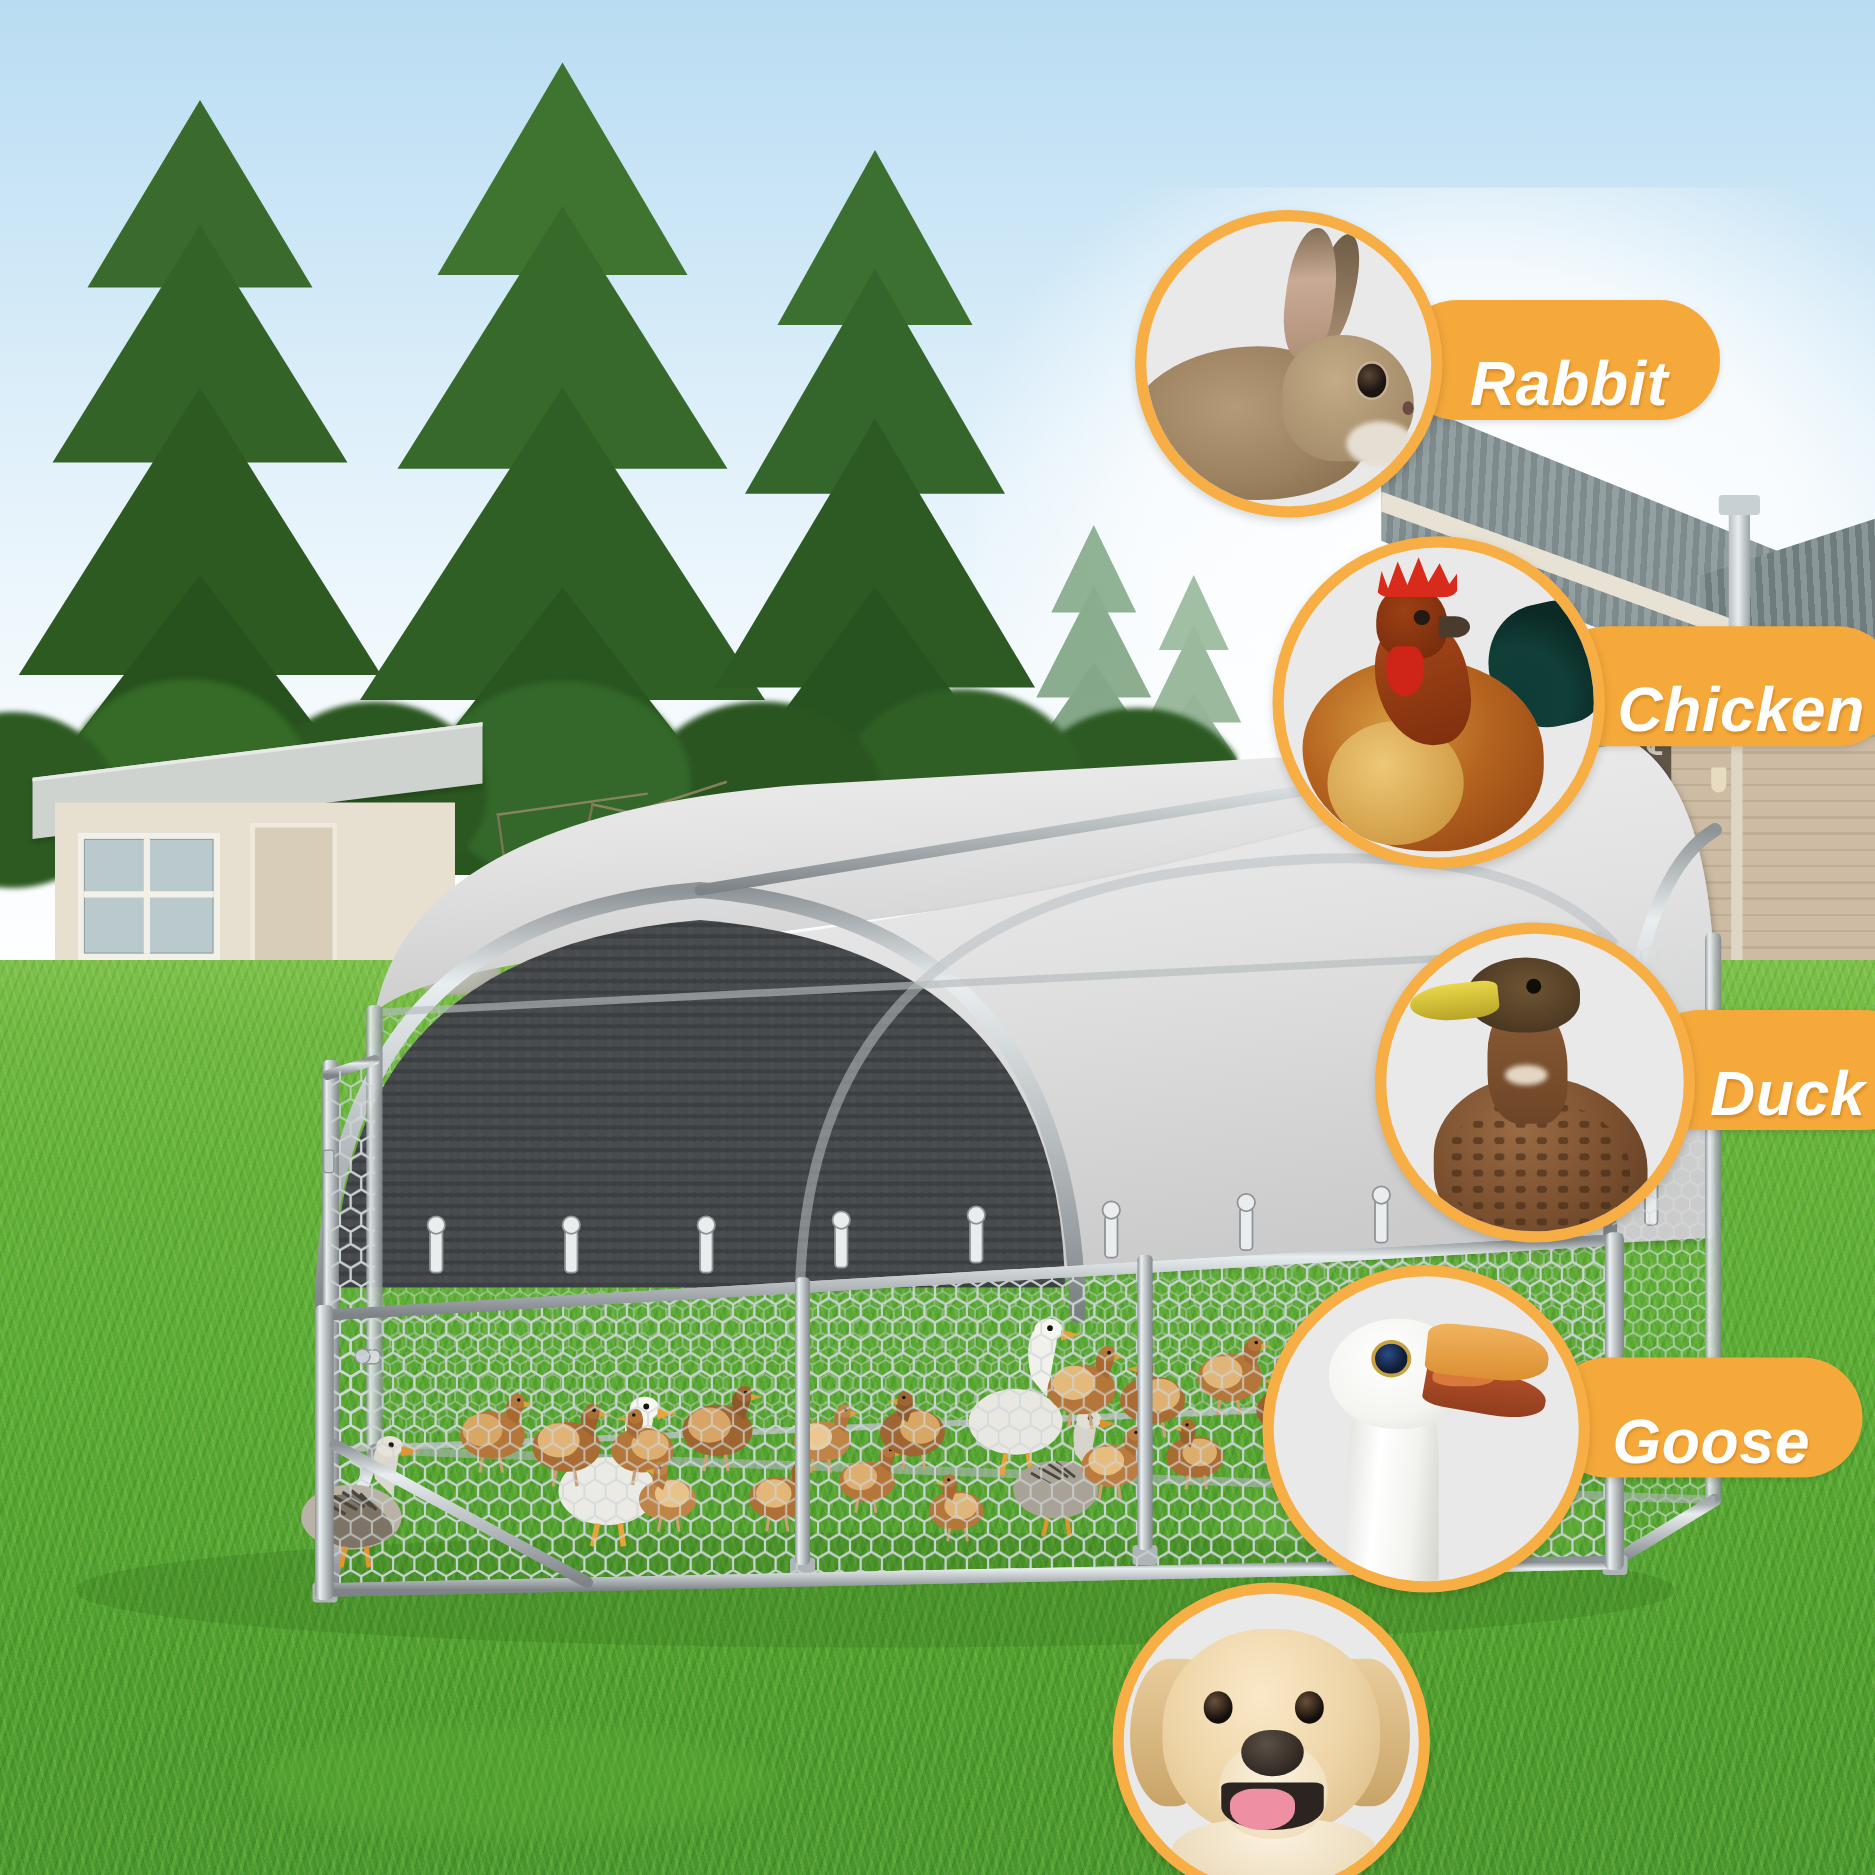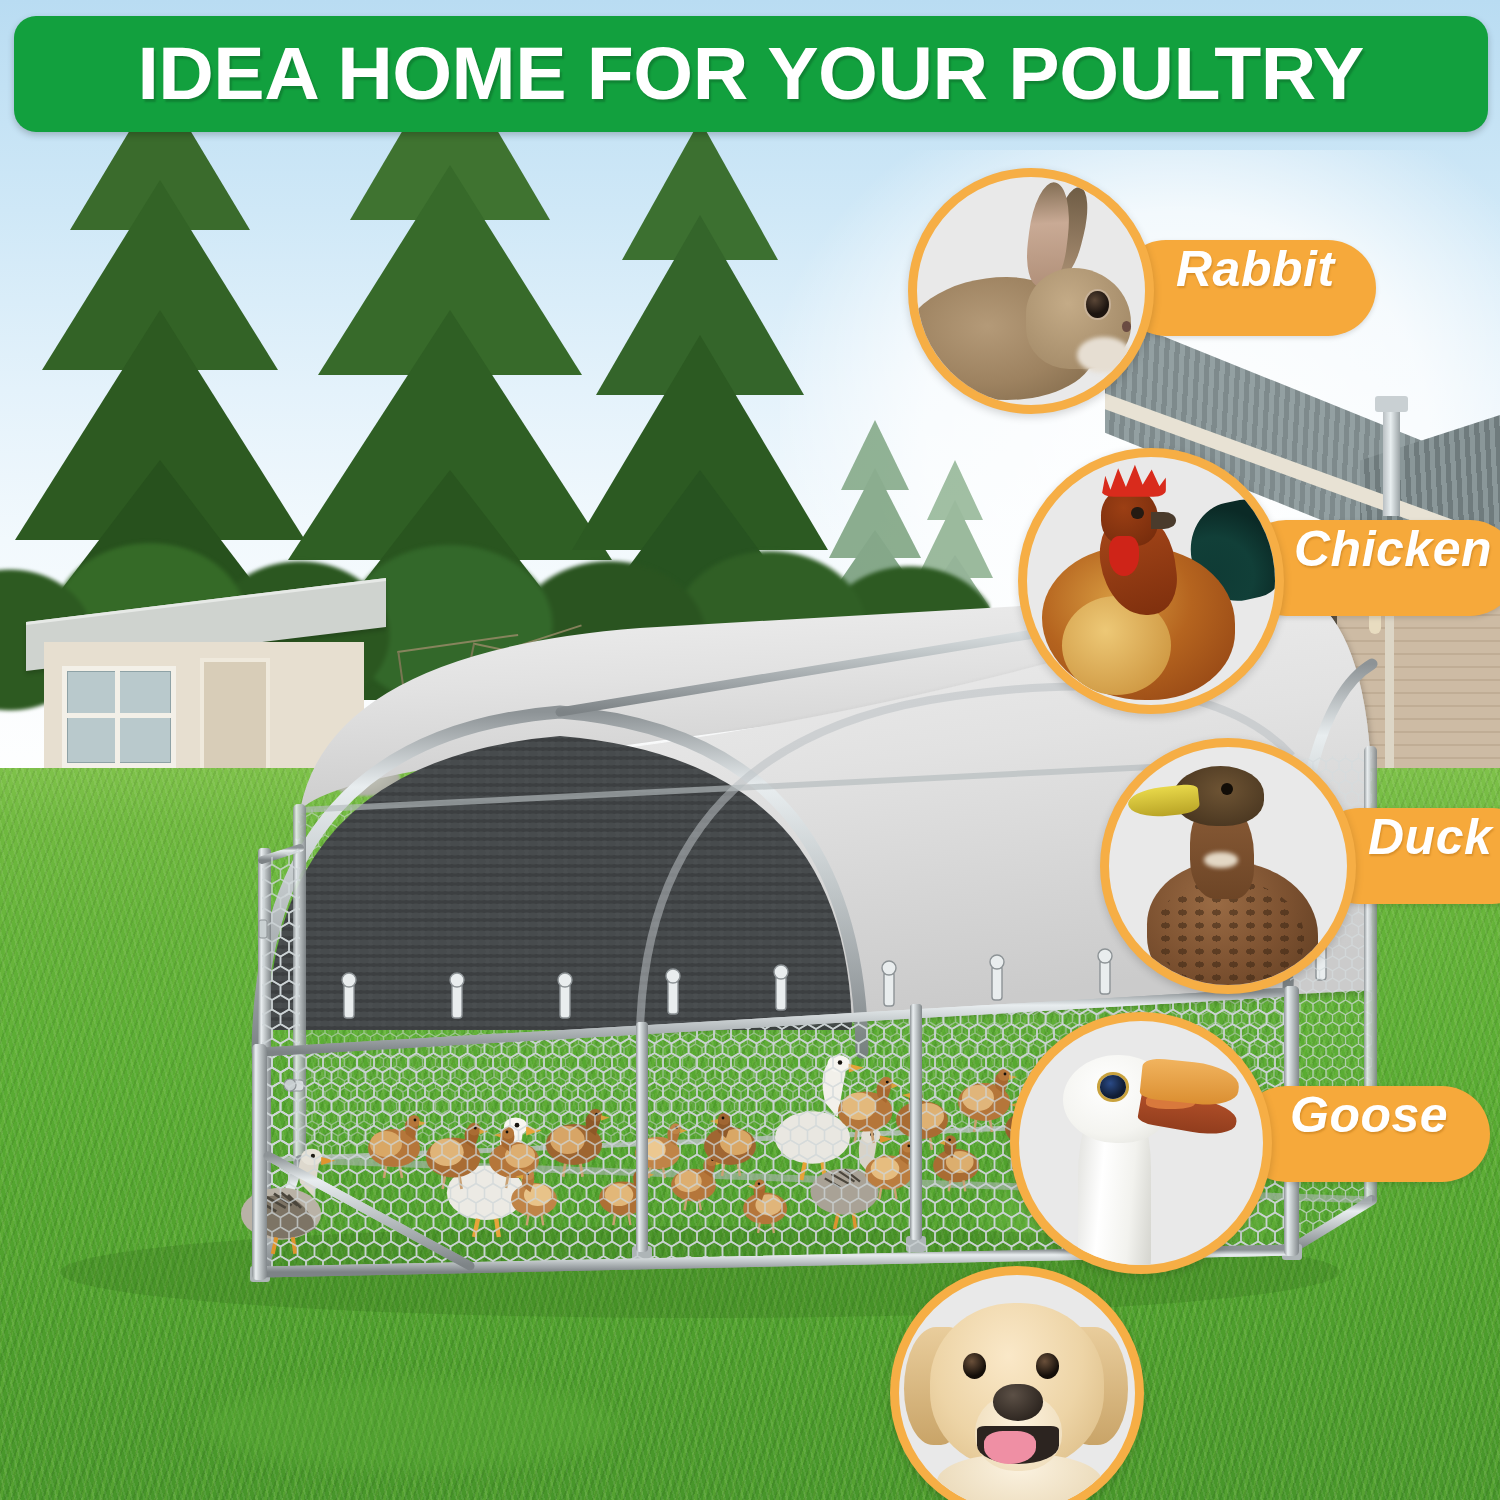--- a/index.html
+++ b/index.html
@@ -144,21 +144,21 @@
     font-weight:700;font-size:74px;line-height:1;color:#ffffff;
     letter-spacing:-.5px;white-space:nowrap;
     transform:scaleX(1.04);
     text-shadow:2px 3px 2px rgba(0,0,0,.18);
   }
 
   
   .badge{position:absolute;}
   .badge .pill{
     position:absolute;background:#f6a93b;border-radius:48px;
-    height:96px;display:flex;align-items:flex-start;
+    height:96px;display:flex;align-items:flex-end;
     box-shadow:0 2px 5px rgba(0,0,0,.13);
   }
   .badge .pill span{
     font-family:"Liberation Sans",sans-serif;
     font-weight:700;font-style:italic;color:#ffffff;
     font-size:50px;white-space:nowrap;letter-spacing:.5px;
     text-shadow:1px 2px 2px rgba(160,95,10,.35);
   }
   .badge .circ{
     position:absolute;border-radius:50%;
@@ -739,42 +739,39 @@
     <rect x="910" y="444" width="12" height="236" rx="4" fill="url(#steelV)"></rect>
     <rect x="1284" y="426" width="15" height="270" rx="5" fill="url(#steelV)"></rect>
     <g stroke="url(#steel)" stroke-width="9" stroke-linecap="round" fill="none">
       <line x1="268" y1="596" x2="470" y2="706"></line>
       <line x1="1288" y1="580" x2="1130" y2="672"></line>
       <line x1="1372" y1="556" x2="1200" y2="650"></line>
     </g>
   </svg>
   </div>
 
-  <div class="banner">
-    <div class="banner-text">IDEA HOME FOR YOUR POULTRY</div>
-  </div>
 
   <div class="badge" style="left:908px;top:168px;width:420px;height:240px;">
     <div class="pill" style="left:210px;top:72px;width:200px;padding-left:58px;">
       <span>Rabbit</span>
     </div>
     <div class="circ" style="left:0;top:0;width:228px;height:228px;">
       <div class="photo">
         <div class="rb-body"></div>
         <div class="rb-ear2"></div>
         <div class="rb-ear"></div>
         <div class="rb-head"></div>
         <div class="rb-chin"></div>
         <div class="rb-eye"></div>
         <div class="rb-nose"></div>
       </div>
     </div>
   </div>
 
-  <div class="badge" style="left:1018px;top:448px;width:450px;height:250px;">
+  <div class="badge" style="left:1018px;top:429px;width:450px;height:250px;">
     <div class="pill" style="left:220px;top:72px;width:224px;padding-left:56px;">
       <span>Chicken</span>
     </div>
     <div class="circ" style="left:0;top:0;width:248px;height:248px;">
       <div class="photo">
         <div class="ck-tail"></div>
         <div class="ck-body"></div>
         <div class="ck-breast"></div>
         <div class="ck-neck"></div>
         <div class="ck-head"></div>

